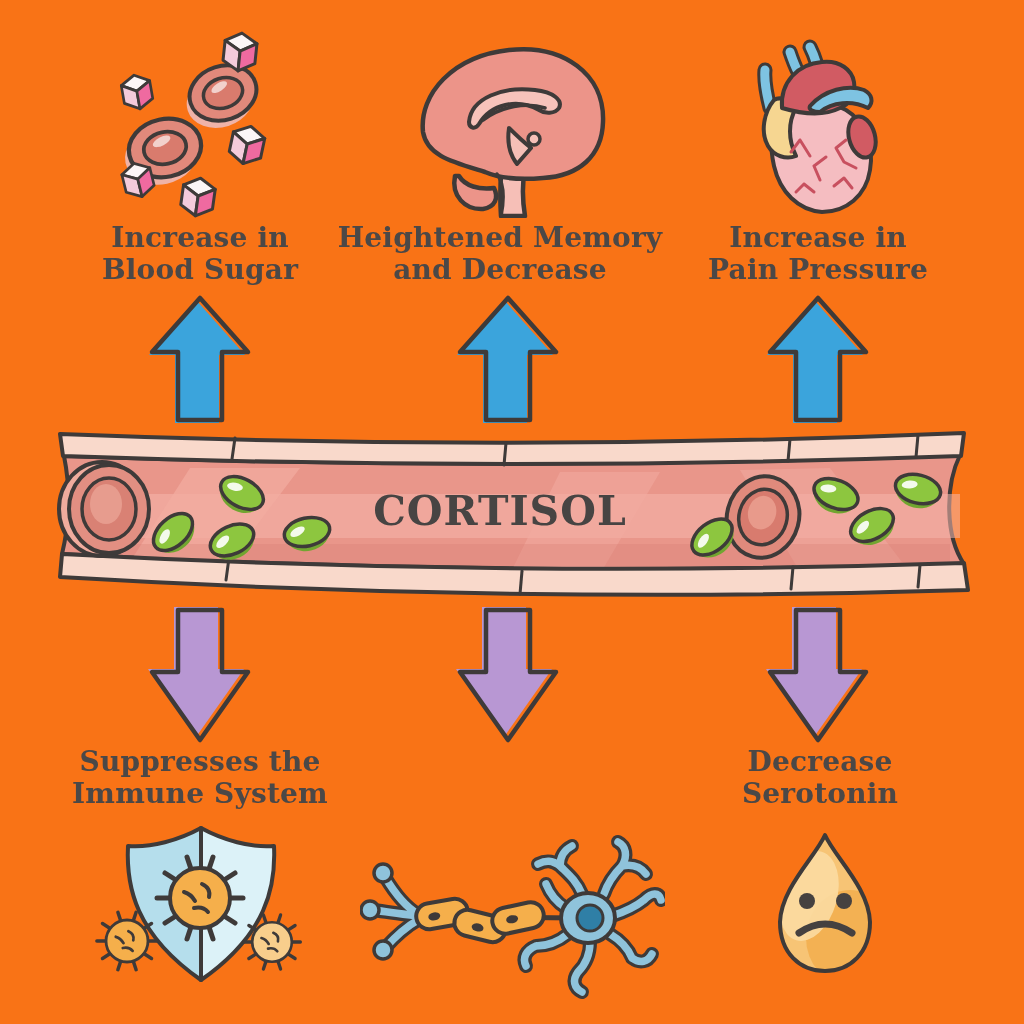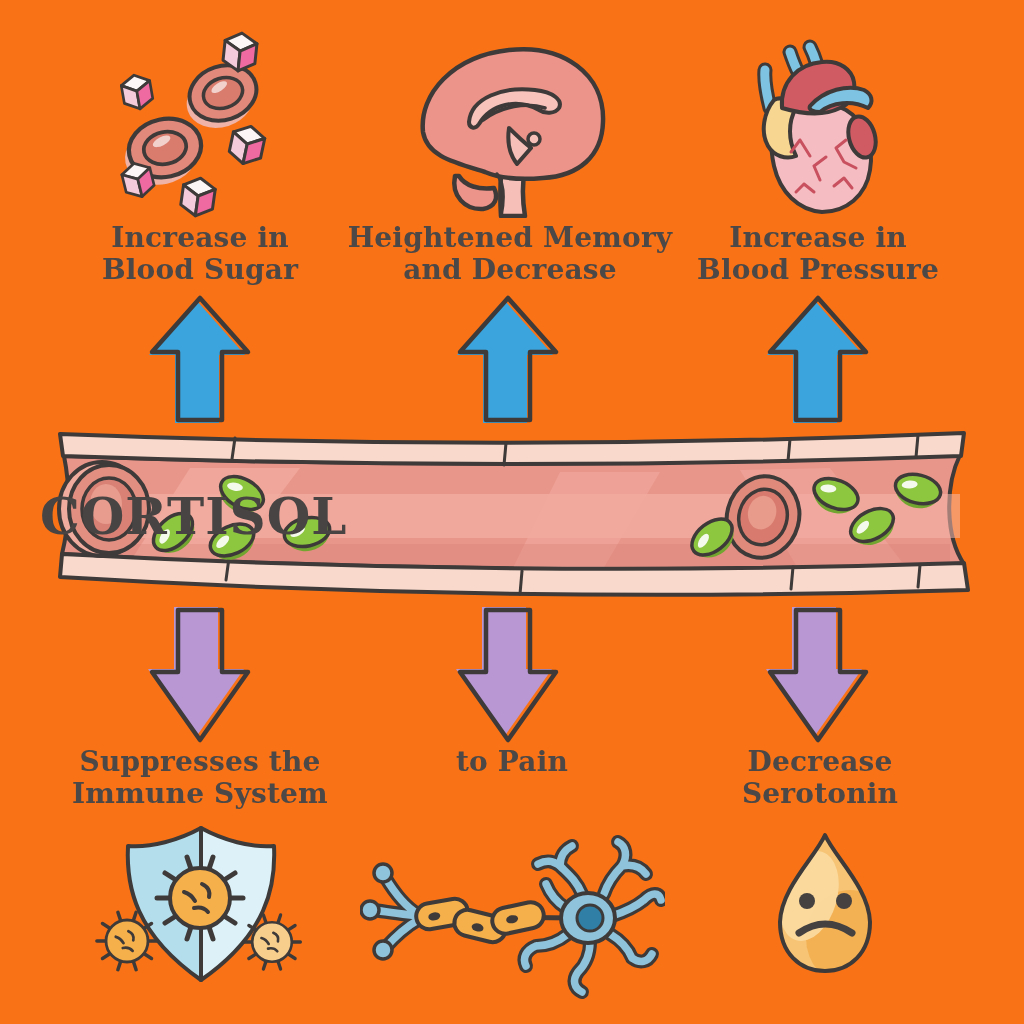--- a/index.html
+++ b/index.html
@@ -6,22 +6,22 @@
   .stage{
     position:relative;width:1024px;height:1024px;background:#f97316;
     font-family:"DejaVu Serif", serif;overflow:hidden;margin:0 auto;
   }
   .abs{position:absolute;}
   .label{
     position:absolute;text-align:center;font-weight:bold;
     font-size:28px;line-height:1.14;color:#4b4847;letter-spacing:0.2px;
   }
   .cortisol-title{
-    position:absolute;left:40px;width:944px;top:487px;text-align:left;
-    font-size:50px;font-weight:bold;letter-spacing:1px;color:#474443;
+    position:absolute;left:28px;width:944px;top:487px;text-align:center;
+    font-size:41px;font-weight:bold;letter-spacing:1px;color:#474443;
   }
   .icon *{stroke-linejoin:round;stroke-linecap:round;}
 </style>
 </head>
 <body>
 
 <div class="stage">
 
   <svg class="abs icon" style="left:112px;top:22px" width="170" height="196" viewBox="0 0 170 196">
     <defs>
@@ -79,27 +79,27 @@
       <path d="M96,128 l8,14 m-8,-14 l10,-8 m-2,22 l12,6"></path>
       <path d="M64,164 l10,8 m-10,-8 l-8,8"></path>
       <path d="M104,158 l8,10 m-8,-10 l-10,8"></path>
     </g>
   </svg>
 
   <div class="label" style="left:30px;top:222px;width:340px">
     <div>Increase in</div>
     <div>Blood Sugar</div>
   </div>
-  <div class="label" style="left:310px;top:222px;width:400px">
+  <div class="label" style="left:300px;top:222px;width:400px">
     <div>Heightened Memory</div>
     <div>and Decrease</div>
   </div>
   <div class="label" style="left:648px;top:222px;width:340px">
     <div>Increase in</div>
-    <div>Blood Pressure</div>
+    <div>Pain Pressure</div>
   </div>
 
   <svg class="abs icon" style="left:148px;top:294px" width="104" height="130" viewBox="0 0 104 130">
     <polygon points="52,4 100,58 74,58 74,126 30,126 30,58 4,58" transform="translate(-3,3)" fill="#3ba4dc"></polygon>
     <polygon points="52,4 100,58 74,58 74,126 30,126 30,58 4,58" fill="none" stroke="#3e3a39" stroke-width="4.5"></polygon>
   </svg>
   <svg class="abs icon" style="left:456px;top:294px" width="104" height="130" viewBox="0 0 104 130">
     <polygon points="52,4 100,58 74,58 74,126 30,126 30,58 4,58" transform="translate(-3,3)" fill="#3ba4dc"></polygon>
     <polygon points="52,4 100,58 74,58 74,126 30,126 30,58 4,58" fill="none" stroke="#3e3a39" stroke-width="4.5"></polygon>
   </svg>
@@ -176,21 +176,20 @@
   <svg class="abs icon" style="left:766px;top:606px" width="104" height="138" viewBox="0 0 104 138">
     <polygon points="30,4 74,4 74,66 100,66 52,134 4,66 30,66" transform="translate(-4,-3)" fill="#b897d3"></polygon>
     <polygon points="30,4 74,4 74,66 100,66 52,134 4,66 30,66" fill="none" stroke="#3e3a39" stroke-width="4.5"></polygon>
   </svg>
 
   <div class="label" style="left:30px;top:746px;width:340px">
     <div>Suppresses the</div>
     <div>Immune System</div>
   </div>
   <div class="label" style="left:312px;top:746px;width:400px">
-    <div>to Pain</div>
   </div>
   <div class="label" style="left:650px;top:746px;width:340px">
     <div>Decrease</div>
     <div>Serotonin</div>
   </div>
 
   <svg class="abs icon" style="left:95px;top:822px" width="210" height="168" viewBox="0 0 210 168">
     <defs>
       <g id="virus">
         <g stroke="#3e3a39" stroke-width="5" fill="none">

